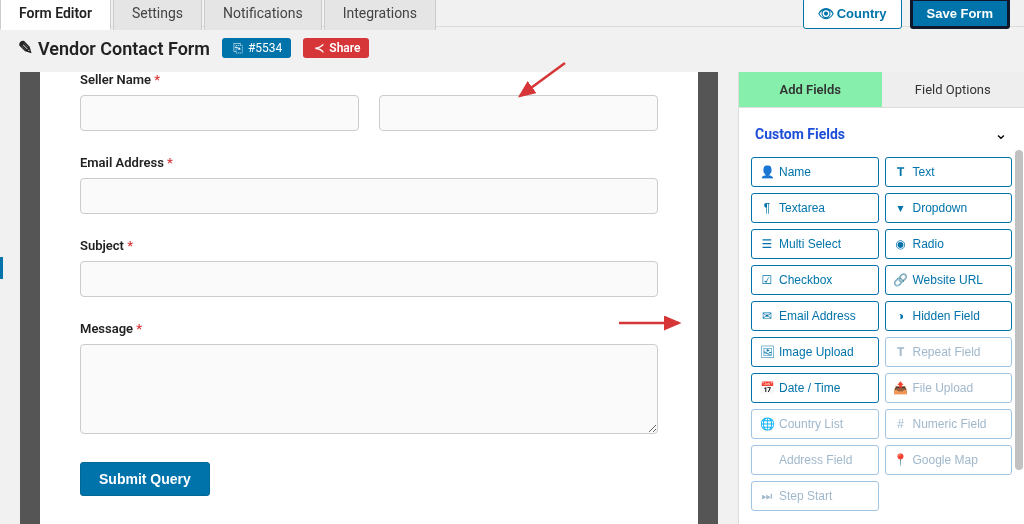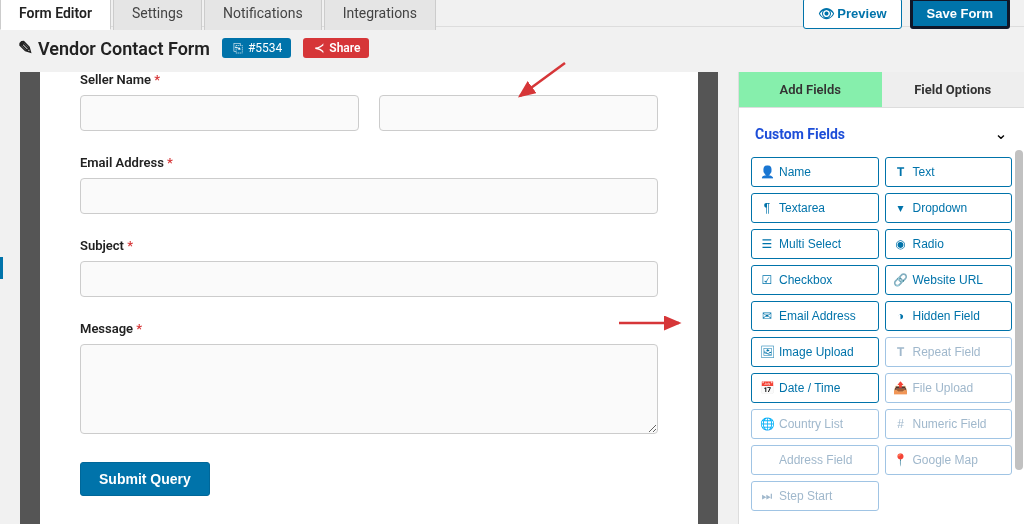--- a/index.html
+++ b/index.html
@@ -26,21 +26,21 @@
 .form-group { margin-bottom: 24px; }
 .form-label { font-size: 13px; font-weight: 600; color: #222; margin-bottom: 8px; display: block; }
 .req { color: #d63638; }
 .input-row { display: flex; gap: 20px; }
 .finput { width: 100%; padding: 8px; border: 1px solid #ccc; border-radius: 4px; font-size: 14px; background: #fafafa; height: 36px; }
 .ftextarea { width: 100%; padding: 8px; border: 1px solid #ccc; border-radius: 4px; font-size: 14px; background: #fafafa; height: 90px; resize: vertical; }
 .btn-submit { background: #0073aa; color: #fff; border: 1px solid #006799; padding: 8px 18px; font-size: 14px; border-radius: 3px; cursor: pointer; font-weight: 600; }
 
 .sidebar-col { width: 286px; border-left: 1px solid #ddd; background: #fff; display: flex; flex-direction: column; }
 .side-tabs { display: flex; border-bottom: 1px solid #ddd; }
-.side-tab { flex: 1; text-align: center; padding: 10px; font-size: 13px; cursor: pointer; background: #eee; color: #333; font-weight: bold; }
+.side-tab { flex: 1; text-align: center; padding: 10px; font-size: 13px; cursor: pointer; background: #eee; color: #333; }
 .side-tab.active { background: #86efac; font-weight: 600; }
 .side-content { flex: 1; overflow-y: auto; padding: 8px 12px; }
 .side-section { }
 .side-heading { display: flex; justify-content: space-between; align-items: center; padding: 8px 4px; cursor: pointer; }
 .side-heading h3 { font-size: 14px; font-weight: 700; color: #1d4ed8; }
 .field-grid { display: grid; grid-template-columns: 1fr 1fr; gap: 6px; padding: 6px 0 14px; }
 .field-btn { border: 1px solid #0073aa; background: #fff; color: #0073aa; padding: 6px 8px; font-size: 12px; border-radius: 3px; cursor: pointer; text-align: left; display: flex; align-items: center; gap: 5px; height: 30px; }
 .field-btn.disabled { color: #a0b8cc; border-color: #a0c4e4; cursor: default; }
 .icon { font-family: sans-serif; display: inline-block; width: 14px; text-align: center; }
 
@@ -57,21 +57,21 @@
 <div class="topbar">
   <div class="tabs">
     <div class="tab active">Form Editor</div>
     <div class="tab">Settings</div>
     <div class="tab">Notifications</div>
     <div class="tab">Integrations</div>
   </div>
   <div class="top-actions">
     <button class="btn-preview">
       <span class="icon">👁</span>
-      <span>Preview</span>
+      <span>Country</span>
     </button>
     <button class="btn-save">Save Form</button>
   </div>
 </div>
 
 <div class="titlebar">
   <div class="title">
     <span class="icon">✎</span>
     <span>Vendor Contact Form</span>
   </div>

